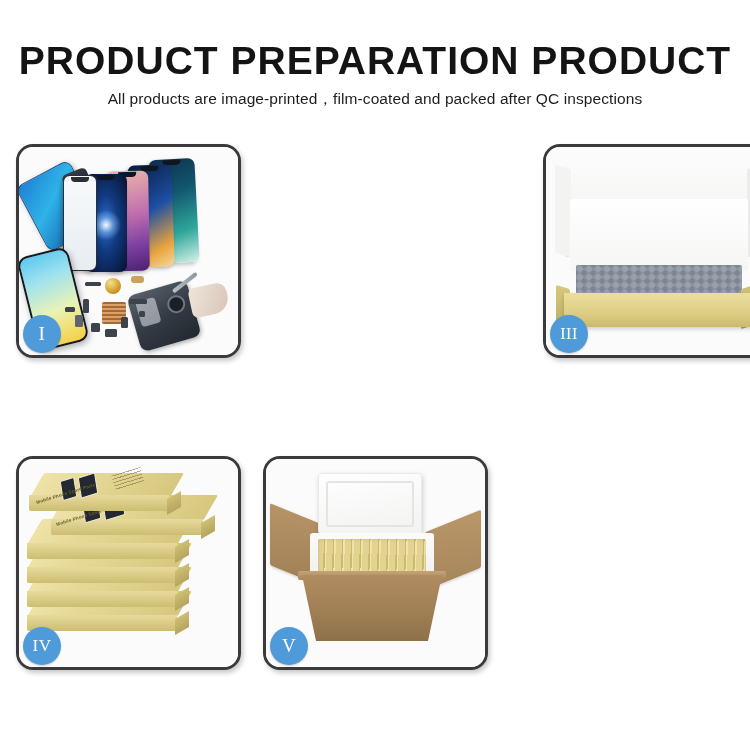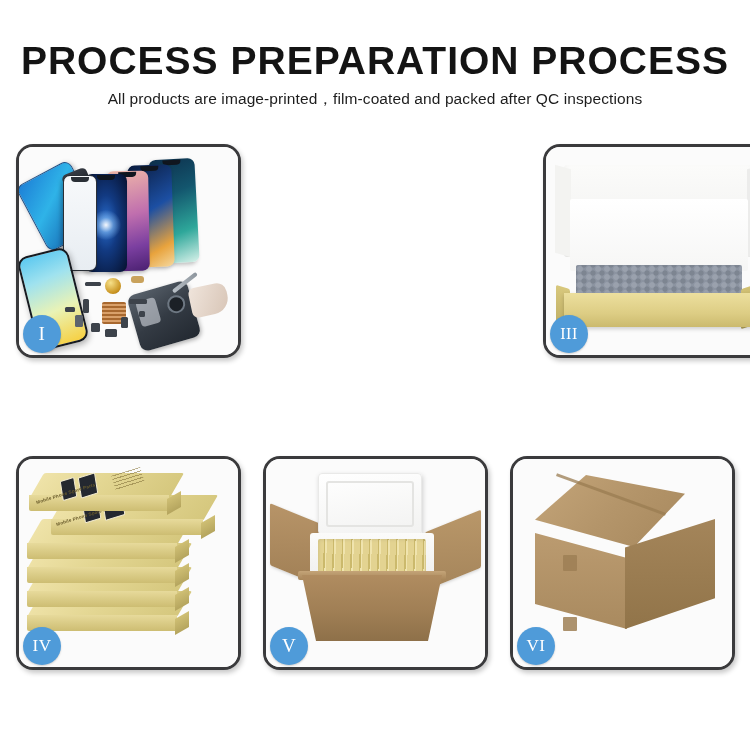--- a/index.html
+++ b/index.html
@@ -207,21 +207,21 @@
     background:linear-gradient(180deg,#a4855a 0%,#917449 100%);
     clip-path:polygon(0 26%,100% 0,100% 72%,0 100%);}
   .c6-tape{position:absolute;background:#9d7f55;opacity:.85;border-radius:1px;}
 </style>
 </head>
 <body>
 
 <div class="page">
 
   <div class="header">
-    <h1 class="title">PROCESS PREPARATION PROCESS</h1>
+    <h1 class="title">PRODUCT PREPARATION PRODUCT</h1>
     <p class="subtitle">All products are image-printed，film-coated and packed after QC inspections</p>
   </div>
 
   <div class="grid">
 
     <div class="panel p1">
       <div class="clip">
         <div class="phone-tilt"></div>
 
         <div class="ph-fan">
@@ -332,26 +332,15 @@
         <div class="c5-flapR"></div>
         <div class="c5-foamlid"></div>
         <div class="c5-foamtray"></div>
         <div class="c5-boxes"></div>
         <div class="c5-rim"></div>
         <div class="c5-body"></div>
       </div>
       <div class="badge n5">V</div>
     </div>
 
-    <div class="panel p6">
-      <div class="clip">
-        <div class="c6-top"></div>
-        <div class="c6-seam"></div>
-        <div class="c6-left"></div>
-        <div class="c6-right"></div>
-        <div class="c6-tape" style="left:50px;top:96px;width:14px;height:16px;"></div>
-        <div class="c6-tape" style="left:50px;top:158px;width:14px;height:14px;"></div>
-      </div>
-      <div class="badge n6">VI</div>
-    </div>
 
   </div>
 </div>
 
 </body></html>

